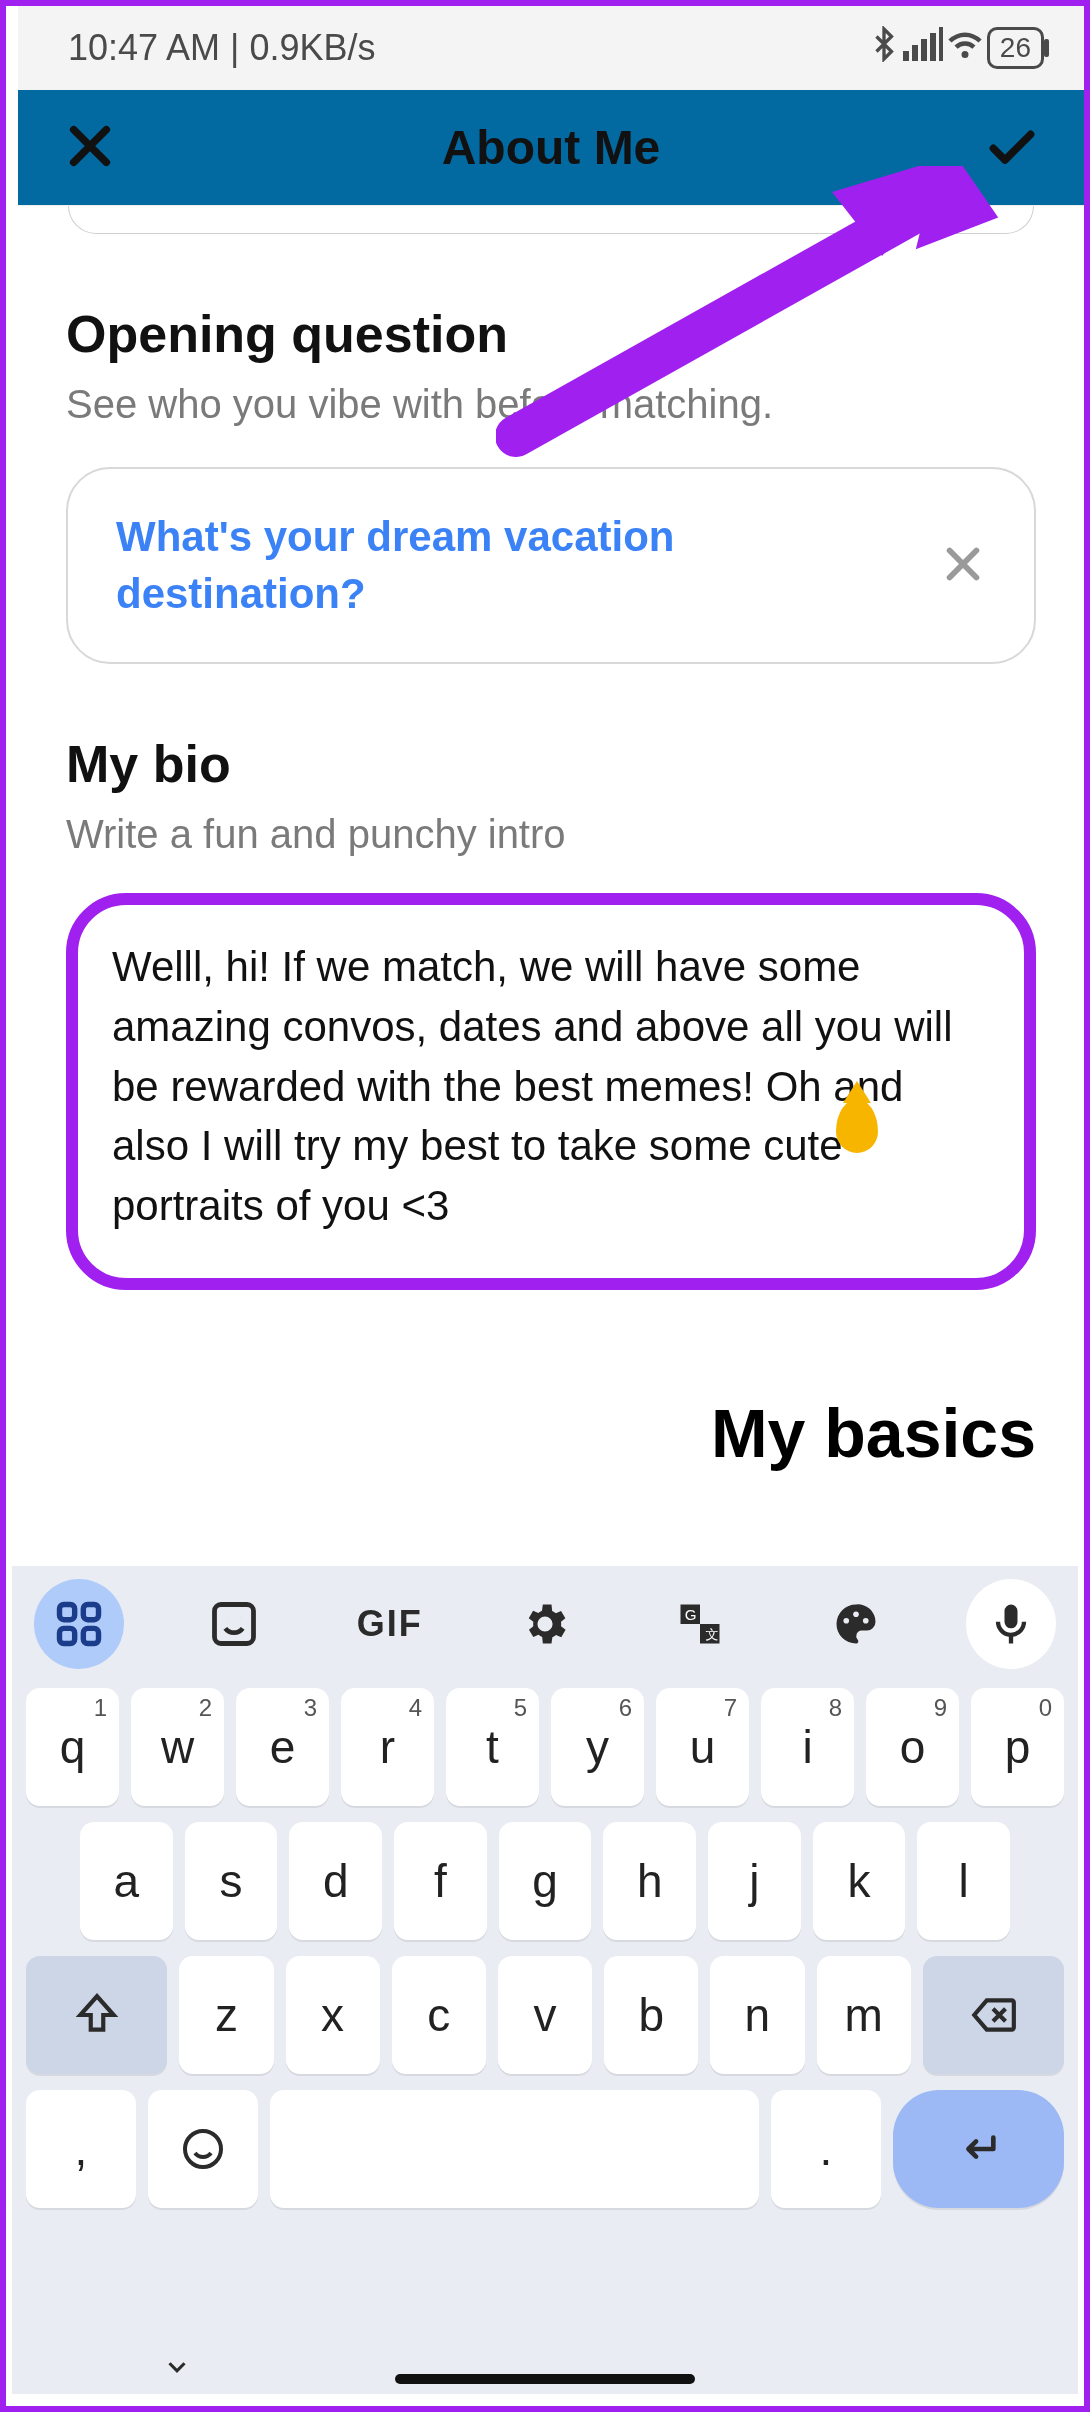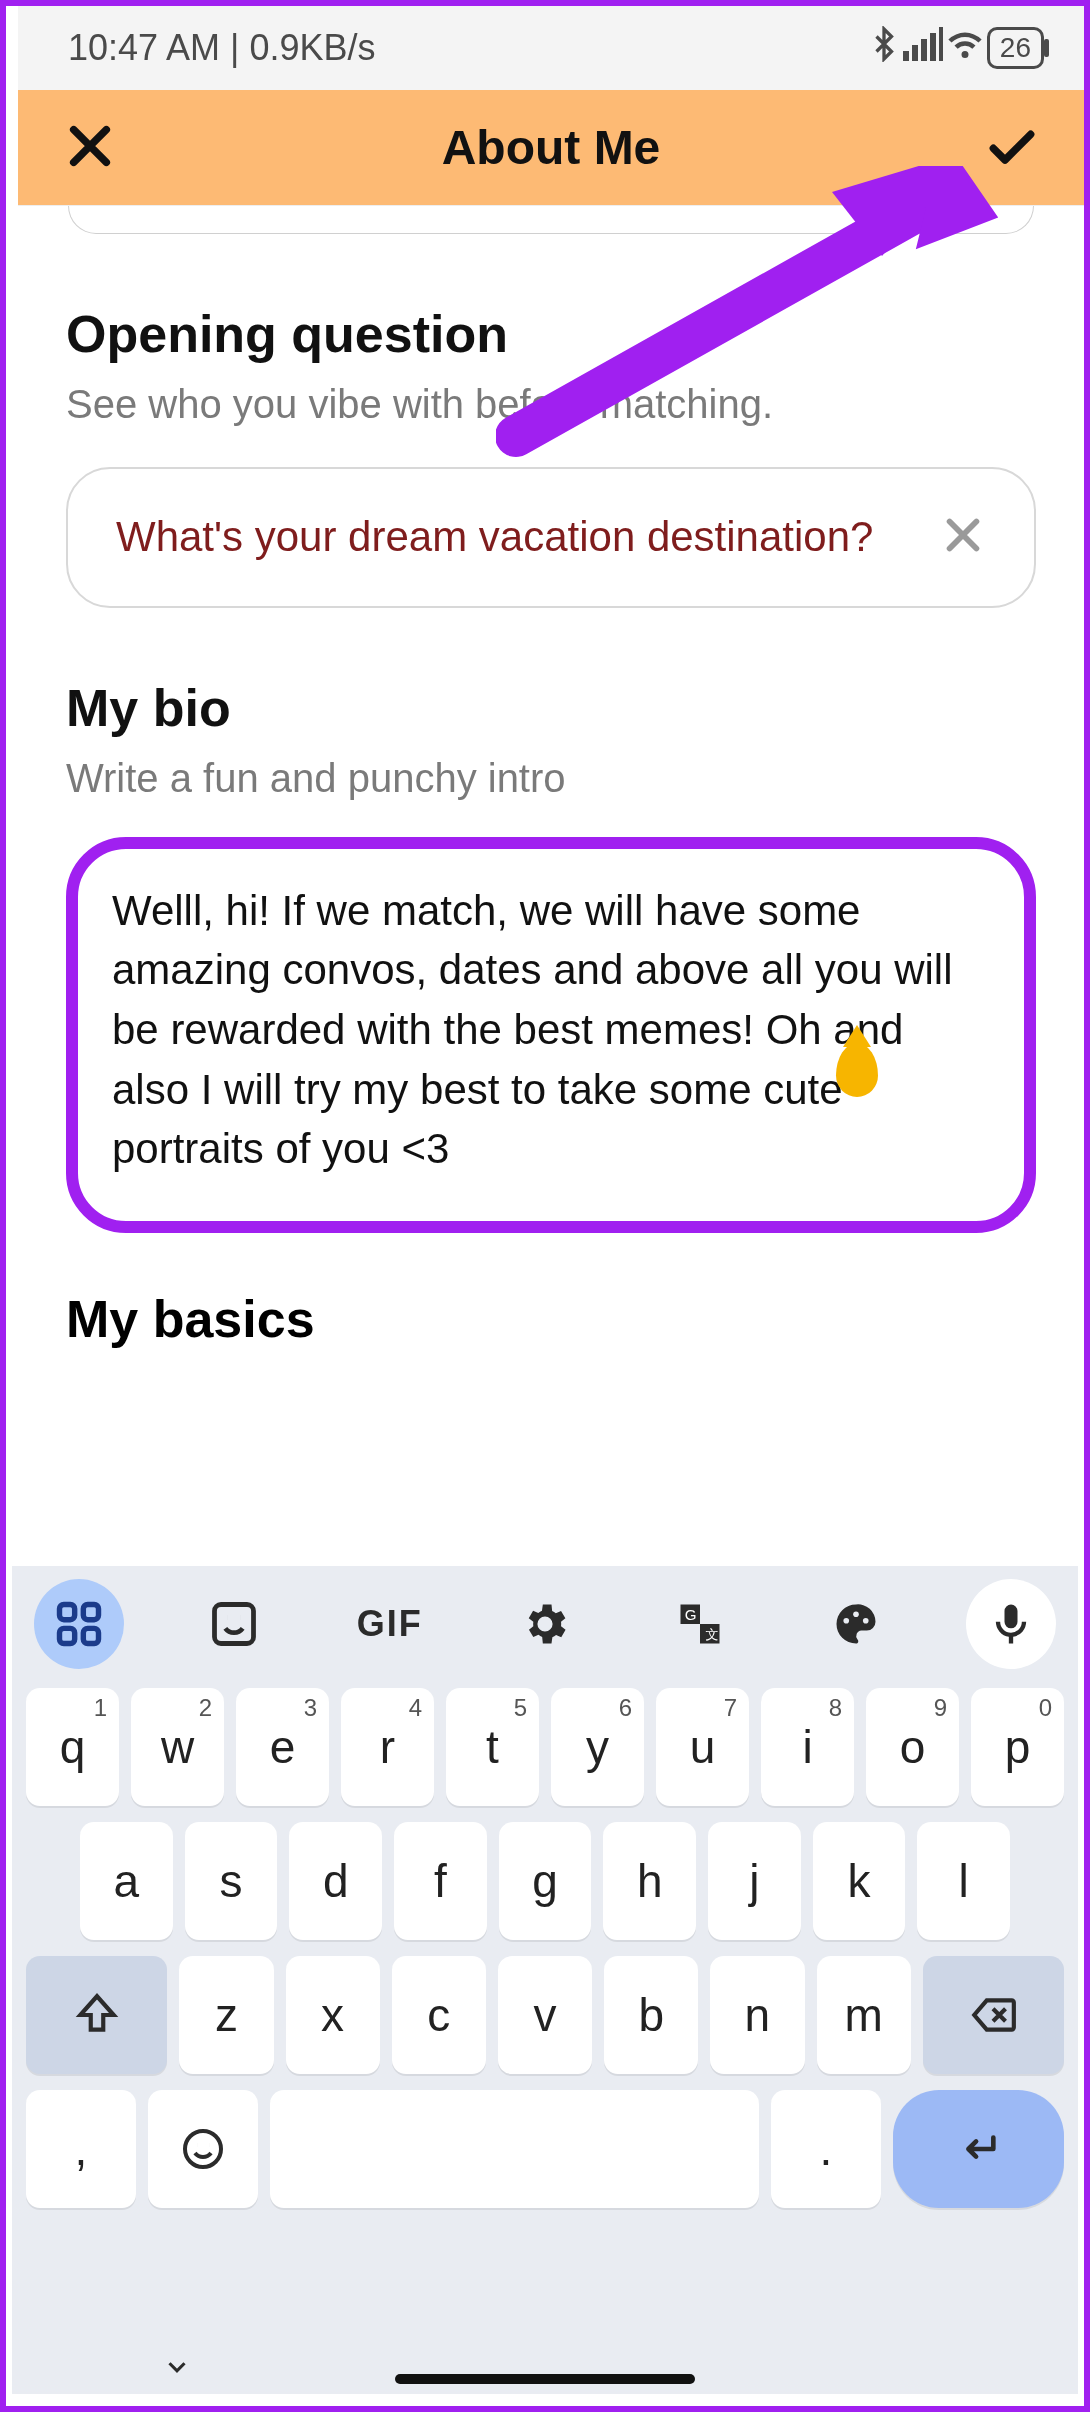--- a/index.html
+++ b/index.html
@@ -4,38 +4,38 @@
 <style>
   * { box-sizing: border-box; margin: 0; padding: 0; }
   html, body { width: 1090px; height: 2412px; font-family: -apple-system, "Helvetica Neue", Arial, sans-serif; background:#fff; }
   .frame { width:1090px; height:2412px; border:6px solid #A020F0; background:#fff; position:relative; overflow:hidden;padding-left:12px; }
   
   .status-bar { height:84px; background:#f4f4f4; display:flex; align-items:center; justify-content:space-between; padding:0 40px 0 50px; color:#4a4a4a; font-size:36px; }
   .status-right { display:flex; align-items:center; gap:1px; }
   .battery-box { display:flex; align-items:center; border:3px solid #4a4a4a; border-radius:10px; padding:2px 10px; font-size:28px; position:relative; }
   .battery-box::after { content:""; position:absolute; right:-8px; top:25%; width:5px; height:50%; background:#4a4a4a; border-radius:2px;}
   
-  .header { height:116px; background:#fdba74; border-bottom:1px solid #eee; display:flex; align-items:center; justify-content:space-between; padding:0 44px; position:relative;}
+  .header { height:116px; background:#0369a1; border-bottom:1px solid #eee; display:flex; align-items:center; justify-content:space-between; padding:0 44px; position:relative;}
   .header-title { position:absolute; left:0; right:0; text-align:center; font-size:48px; font-weight:700; color:#111; }
   .x-btn, .check-btn { z-index:2; }
   .x-btn svg, .check-btn svg { width:56px; height:56px; }
   
   .content { padding: 0 48px; background:#fff; }
   .peek-card { height:28px; border:1px solid #d0d0d0; border-top:none; border-radius:0 0 28px 28px; margin:0 2px; }
   .section-title { font-size:52px; font-weight:800; color:#111; margin-top:70px; }
   .section-sub { font-size:40px; color:#7a7a7a; margin-top:18px; }
   .q-card { border:2px solid #d8d8d8; border-radius:44px; margin-top:40px; padding:40px 48px; display:flex; align-items:center; justify-content:space-between; gap:30px;}
-  .q-text { font-size:42px; color:#7f1d1d; line-height:1.35; }
+  .q-text { font-size:42px; color:#3b82f6; line-height:1.35;font-weight:bold; }
   .q-clear svg { width:46px; height:46px; }
   .bio-wrap { border:12px solid #A020F0; border-radius:60px; margin-top:36px; padding:32px 34px 42px 34px; position:relative; }
   .bio-text { font-size:42px; color:#111; line-height:1.42; }
   .spellerr { text-decoration-color:#d02424; text-decoration-thickness:3px; text-underline-offset:6px;}
   .cursor-drop { position:absolute; width:42px; height:54px; background:#F7B500; border-radius:50% 50% 50% 50% / 60% 60% 40% 40%; transform:rotate(0deg); left:758px; top:194px; }
   .cursor-drop::before{ content:""; position:absolute; top:-18px; left:50%; transform:translateX(-50%); border-left:14px solid transparent; border-right:14px solid transparent; border-bottom:22px solid #F7B500;}
-  .basics-title { font-size:52px; font-weight:800; margin-top:56px; }
+  .basics-title { font-size:68px; font-weight:800; margin-top:104px;text-align:right; }
   
   .arrow { position:absolute; left:490px; top:160px; z-index:5; pointer-events:none;}
   
   .keyboard { position:absolute; left:6px; right:6px; bottom:12px; height:828px; background:#e9ecf2; }
   .kb-toolbar { height:116px; display:flex; align-items:center; justify-content:space-between; padding:0 22px; }
   .kb-tool { width:90px; height:90px; display:flex; align-items:center; justify-content:center; color:#2b2b2b; border-radius:50%; }
   .kb-tool.active { background:#aecbfa; }
   .kb-tool svg { width:52px; height:52px; }
   .kb-tool.gif { font-weight:900; font-size:36px; letter-spacing:2px; }
   .kb-tool.mic { background:#fff; }

